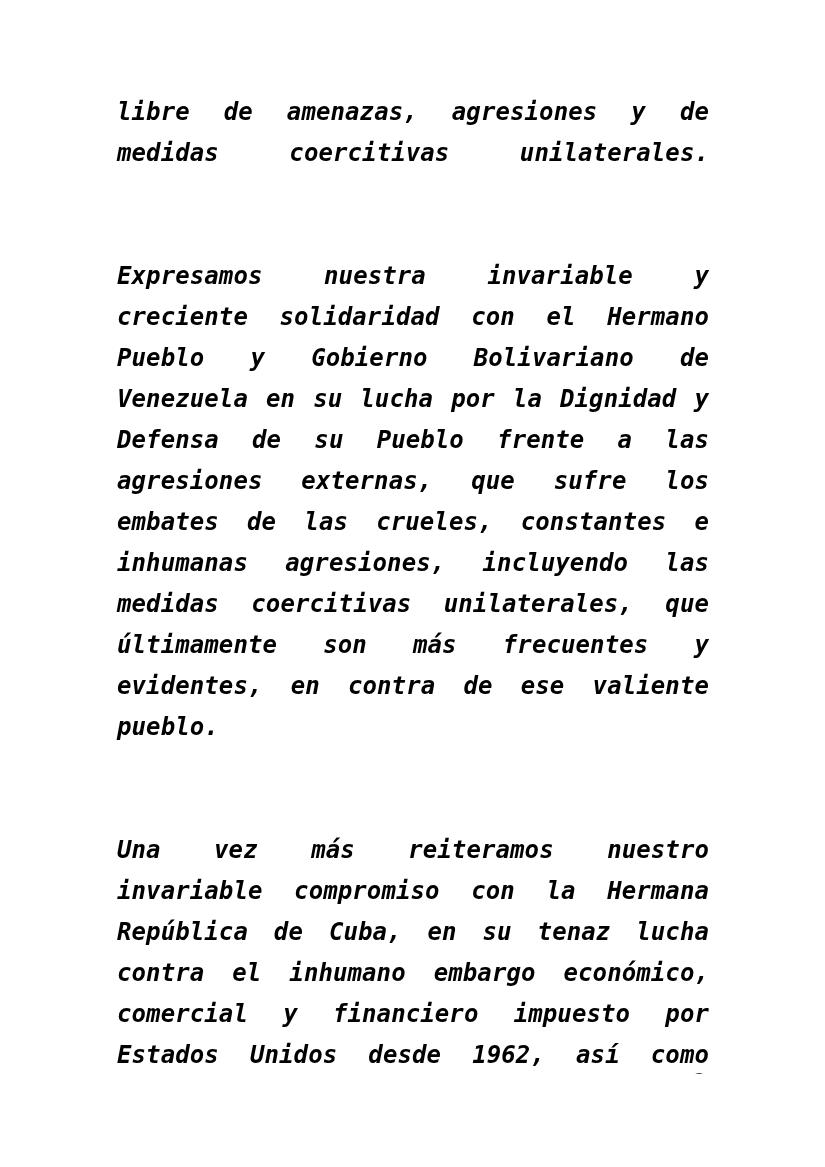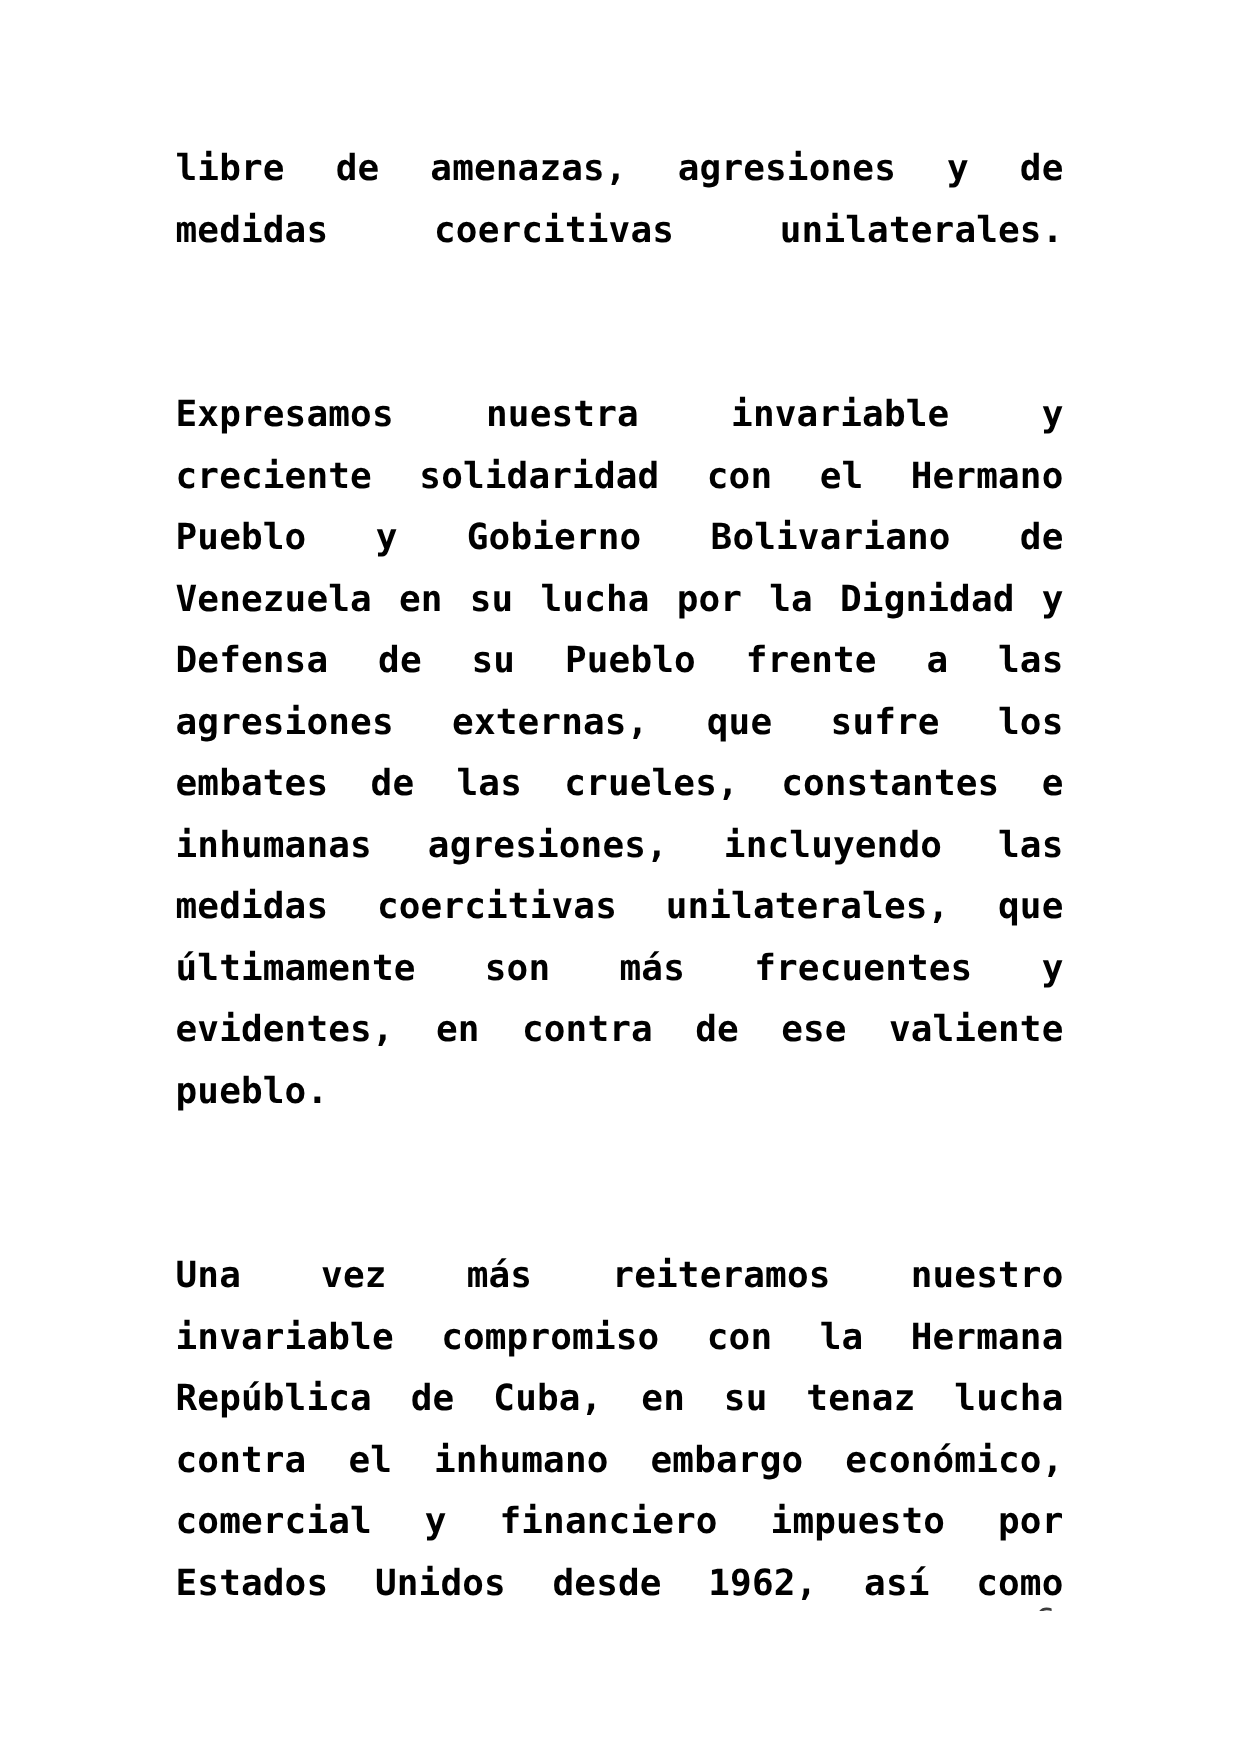--- a/index.html
+++ b/index.html
@@ -10,20 +10,21 @@
   }
 
   .page {
     position: relative;
     width: 825px;
     height: 1074px;
     margin: 0;
     background: #ffffff;
     overflow: hidden;
     box-sizing: border-box;
+    font-style: italic;
   }
 
   .text-column {
     position: absolute;
     left: 117px;
     top: 92px;
     width: 592px;
   }
 
   .para {

